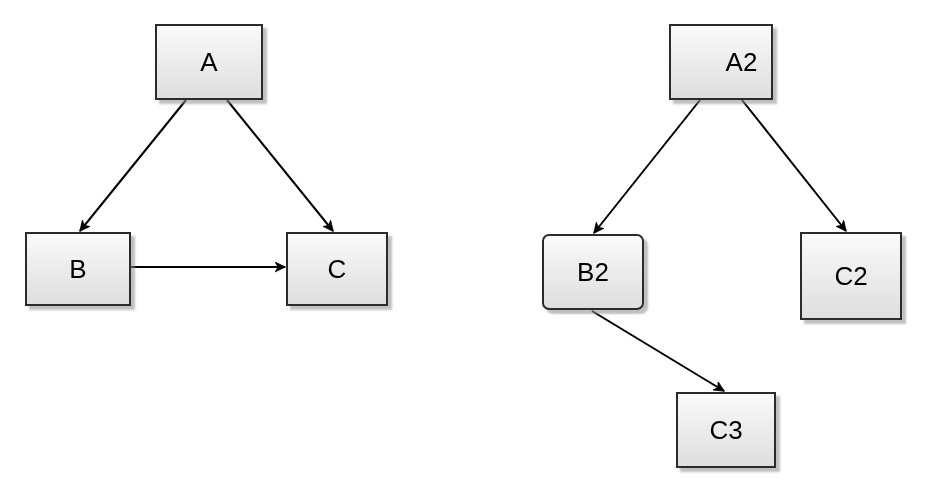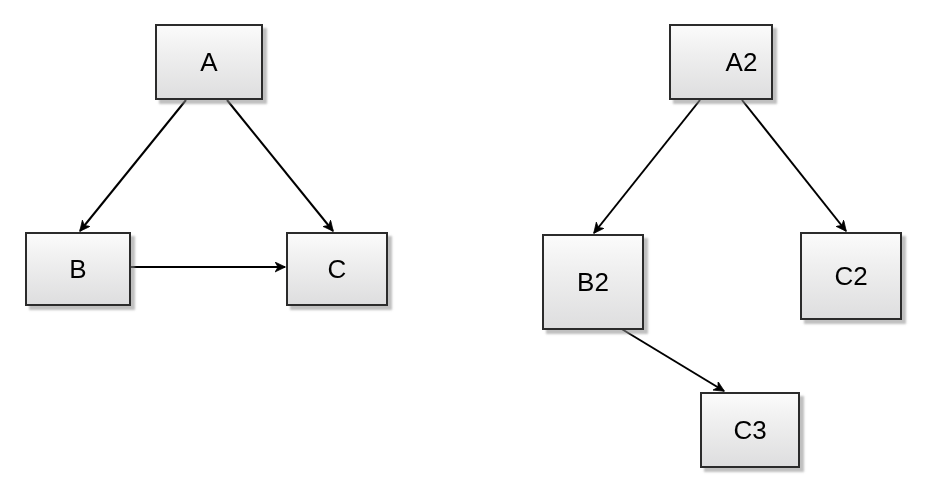--- a/index.html
+++ b/index.html
@@ -73,24 +73,24 @@
       </div>
       <div class="node" style="left: 25px; top: 232px; width: 106px; height: 74px;">
         <span class="node-label">B</span>
       </div>
       <div class="node" style="left: 286px; top: 232px; width: 102px; height: 74px;">
         <span class="node-label">C</span>
       </div>
       <div class="node" style="left: 669px; top: 24px; width: 104px; height: 76px; padding-left: 41px;">
         <span class="node-label">A2</span>
       </div>
-      <div class="node" style="left: 542px; top: 234px; width: 102px; height: 96px;">
+      <div class="node" style="left: 542px; top: 234px; width: 102px; height: 76px; border-radius: 7px;">
         <span class="node-label">B2</span>
       </div>
       <div class="node" style="left: 800px; top: 232px; width: 102px; height: 88px;">
         <span class="node-label">C2</span>
       </div>
-      <div class="node" style="left: 676px; top: 392px; width: 100px; height: 76px; margin-left: 24px;">
+      <div class="node" style="left: 676px; top: 392px; width: 100px; height: 76px;">
         <span class="node-label">C3</span>
       </div>
     </div>
 
 </div>
 
 </body></html>

